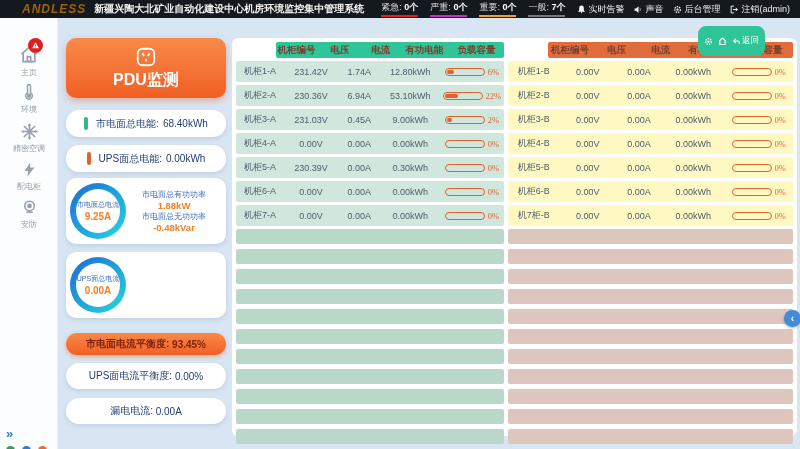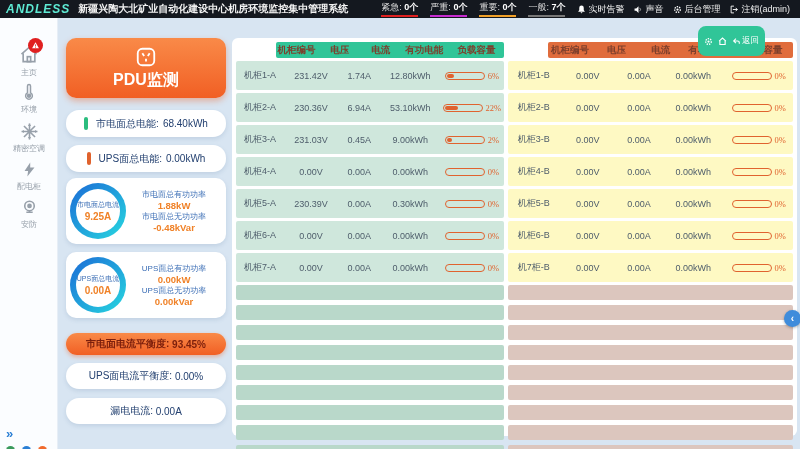--- a/index.html
+++ b/index.html
@@ -1,20 +1,20 @@
 <!DOCTYPE html>
 <html><head>
 <meta charset="utf-8">
 <style>
   * { margin:0; padding:0; box-sizing:border-box; }
   html,body { width:800px; height:449px; overflow:hidden; font-family:"Liberation Sans",sans-serif; background:#d8e5f2; }
 
   
   .topbar { position:absolute; left:0; top:0; width:800px; height:18px; background:#14181f; display:flex; align-items:center; z-index:50; }
-  .logo { font-style:italic; font-weight:900; font-size:12px; color:#5eead4; letter-spacing:1px; margin:0 8px 0 6px; white-space:nowrap; }
+  .logo { font-style:italic; font-weight:900; font-size:12px; color:#a16207; letter-spacing:1px; margin:0 8px 0 22px; white-space:nowrap; }
   .systitle { font-size:10px; font-weight:bold; color:#f2f2f2; white-space:nowrap; }
   .tspacer { flex:1; }
   .alarm-stat { font-size:9px; color:#ddd; margin-right:12px; padding-bottom:1px; border-bottom:2px solid transparent; white-space:nowrap; }
   .alarm-stat b { color:#fff; font-weight:bold; }
   .hbtn { font-size:9px; color:#eee; margin-right:10px; display:flex; align-items:center; gap:2px; cursor:pointer; white-space:nowrap; }
   .hbtn svg { display:block; }
 
   
   .sidebar { position:absolute; left:0; top:18px; width:58px; height:431px; background:#fbfdff; border-right:1px solid #e7eef6; }
   .side-item { position:absolute; left:0; width:58px; display:flex; flex-direction:column; align-items:center; gap:2px; color:#97a0aa; cursor:pointer; }
@@ -47,21 +47,21 @@
   .bal3 { top:398px; height:26px; }
   .expand-chevrons { position:absolute; left:6px; top:408px; color:#2b7fd4; font-size:13px; font-weight:bold; cursor:pointer; letter-spacing:-2px; }
   .dotrow { position:absolute; left:6px; top:428px; display:flex; gap:7px; }
   .dot { width:9px; height:9px; border-radius:50%; }
 
   
   .main-panel { position:absolute; left:232px; top:38px; width:565px; height:398px; background:#fff; border-radius:6px; padding:4px; }
   .tbl { position:absolute; top:4px; }
   .tbl-left { left:4px; width:268px; }
   .tbl-right { left:276px; width:285px; }
-  .trow { display:flex; align-items:center; height:29px; margin-bottom:3px; border-radius:2px; }
+  .trow { display:flex; align-items:center; height:21px; margin-bottom:3px; border-radius:2px; }
   .thead { height:16px; font-weight:bold; font-size:9.5px; color:#7c3f2c;margin-left:40px; }
   .thead.green { background:#30c598; }
   .thead.orange { background:#e06c3c; }
   .tdata { font-size:9px; color:#4e5d6b; cursor:pointer; }
   .tdata.green { background:#cfe7dc; }
   .tdata.orange { background:#fef9c3; }
   .erow { height:15px; margin-bottom:5px; border-radius:2px; }
   .erow.green { background:#b9d8ca; }
   .erow.orange { background:#dcc6be; }
   .cell { text-align:center; white-space:nowrap; overflow:hidden; }
@@ -204,26 +204,20 @@
   </div>
 </div>
 
 <div class="lp gauge gauge2" style="position:absolute;width:160px;">
   <div class="gcircle">
     <div class="ginner">
       <span class="gclabel">UPS面总电流</span>
       <span class="gcval">0.00A</span>
     </div>
   </div>
-  <div class="gright">
-    <span class="grlabel">UPS面总有功功率</span>
-    <span class="grval">0.00kW</span>
-    <span class="grlabel">UPS面总无功功率</span>
-    <span class="grval">0.00kVar</span>
-  </div>
 </div>
 
 <div class="lp bal1" style="position:absolute;width:160px;">
   <span>市电面电流平衡度:</span>&nbsp;<span>93.45%</span>
 </div>
 <div class="lp wcard bal2" style="position:absolute;width:160px;">
   <span>UPS面电流平衡度:</span>&nbsp;<span>0.00%</span>
 </div>
 <div class="lp wcard bal3" style="position:absolute;width:160px;">
   <span>漏电电流:</span>&nbsp;<span>0.00A</span>

